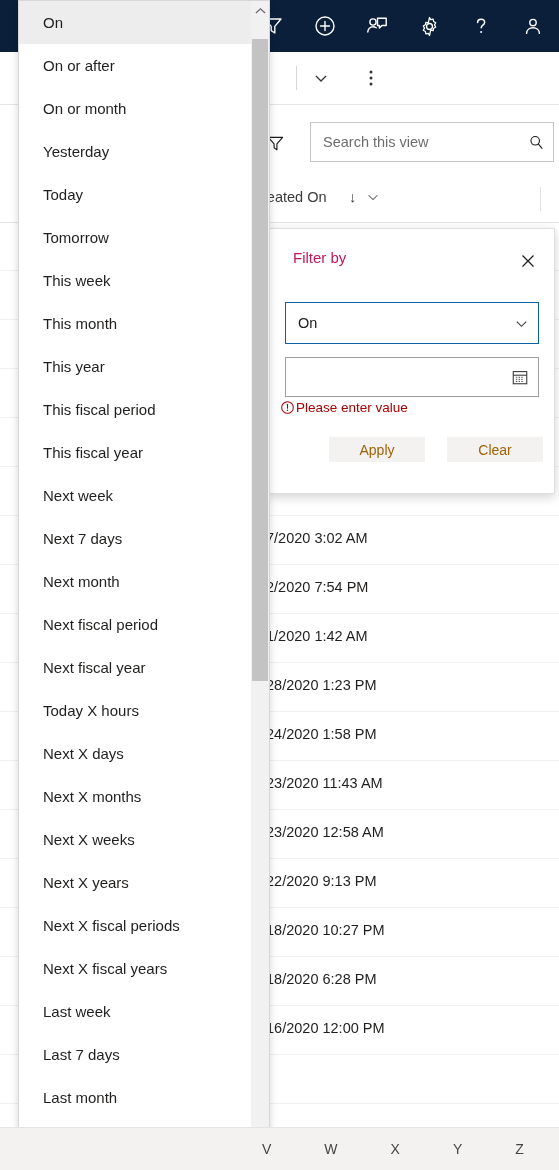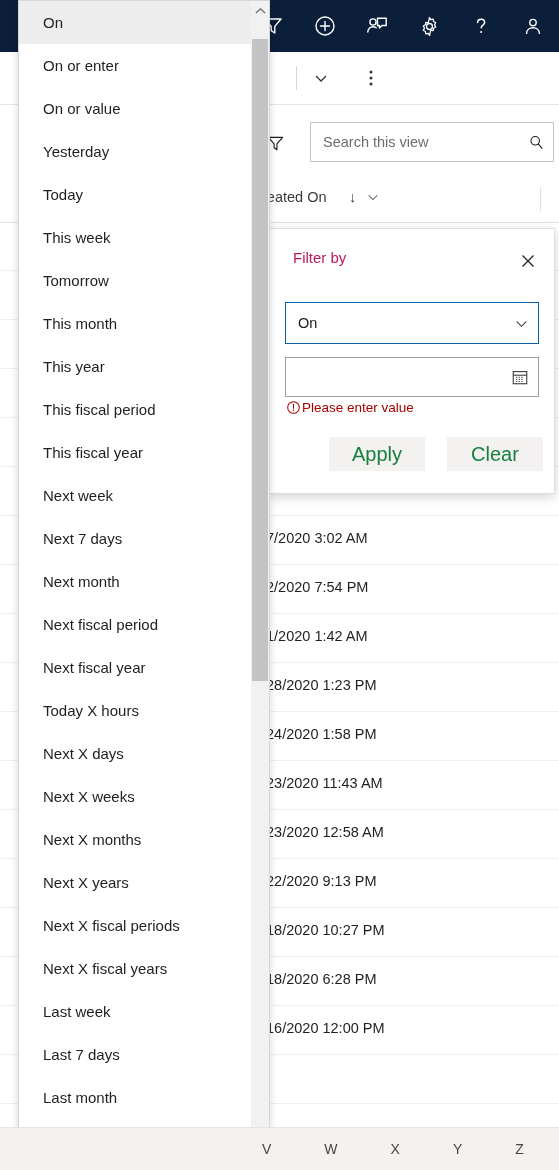--- a/index.html
+++ b/index.html
@@ -127,31 +127,31 @@
   .flyout .dateinput{
     position:absolute;left:16px;top:128px;width:252px;height:38px;
     border:1px solid #a19f9d;background:#fff;display:flex;align-items:center;
   }
   .flyout .dateinput input{
     flex:1;border:none;outline:none;background:transparent;
     font-family:inherit;font-size:14.5px;color:#1b1b1b;padding-left:11px;
   }
   .flyout .cal{width:36px;display:flex;align-items:center;justify-content:center;color:#3b3a39;}
   .flyout .err{
-    position:absolute;left:17px;top:171px;display:flex;align-items:center;gap:1px;
+    position:absolute;left:11px;top:171px;display:flex;align-items:center;gap:1px;
     font-size:13.5px;color:#a80000;
   }
   .flyout .err svg{display:block;}
   .flyout .btns{
     position:absolute;left:60px;top:208px;display:flex;gap:22px;
   }
   .flyout .btn{
-    width:96px;height:34px;background:#f3f2f1;border:1px solid #f3f2f1;
+    width:96px;height:25px;background:#f3f2f1;border:1px solid #f3f2f1;
     display:flex;align-items:center;justify-content:center;
-    font-size:20px;color:#15803d;font-family:inherit;
+    font-size:14px;color:#a16207;font-family:inherit;
   }
 
   
   .dropdown{
     position:absolute;left:18px;top:0px;width:250px;height:1139px;
     background:#ffffff;border:1px solid #d6d6d6;
     box-shadow:0 2px 8px rgba(0,0,0,.16);
     overflow:hidden;
   }
   .dd-list{position:absolute;left:0;top:0;width:232px;}
@@ -433,39 +433,39 @@
     </div>
     <div class="btns">
       <button class="btn">Apply</button>
       <button class="btn">Clear</button>
     </div>
   </div>
 
   <div class="dropdown">
     <div class="dd-list" id="ddlist">
         <div class="dd-item sel">On</div>
-        <div class="dd-item">On or enter</div>
-        <div class="dd-item">On or value</div>
+        <div class="dd-item">On or after</div>
+        <div class="dd-item">On or month</div>
         <div class="dd-item">Yesterday</div>
         <div class="dd-item">Today</div>
+        <div class="dd-item">Tomorrow</div>
         <div class="dd-item">This week</div>
-        <div class="dd-item">Tomorrow</div>
         <div class="dd-item">This month</div>
         <div class="dd-item">This year</div>
         <div class="dd-item">This fiscal period</div>
         <div class="dd-item">This fiscal year</div>
         <div class="dd-item">Next week</div>
         <div class="dd-item">Next 7 days</div>
         <div class="dd-item">Next month</div>
         <div class="dd-item">Next fiscal period</div>
         <div class="dd-item">Next fiscal year</div>
         <div class="dd-item">Today X hours</div>
         <div class="dd-item">Next X days</div>
+        <div class="dd-item">Next X months</div>
         <div class="dd-item">Next X weeks</div>
-        <div class="dd-item">Next X months</div>
         <div class="dd-item">Next X years</div>
         <div class="dd-item">Next X fiscal periods</div>
         <div class="dd-item">Next X fiscal years</div>
         <div class="dd-item">Last week</div>
         <div class="dd-item">Last 7 days</div>
         <div class="dd-item">Last month</div>
       </div>
     <div class="dd-scroll">
       <div class="up">
         <svg width="11" height="8" viewBox="0 0 12 8">

